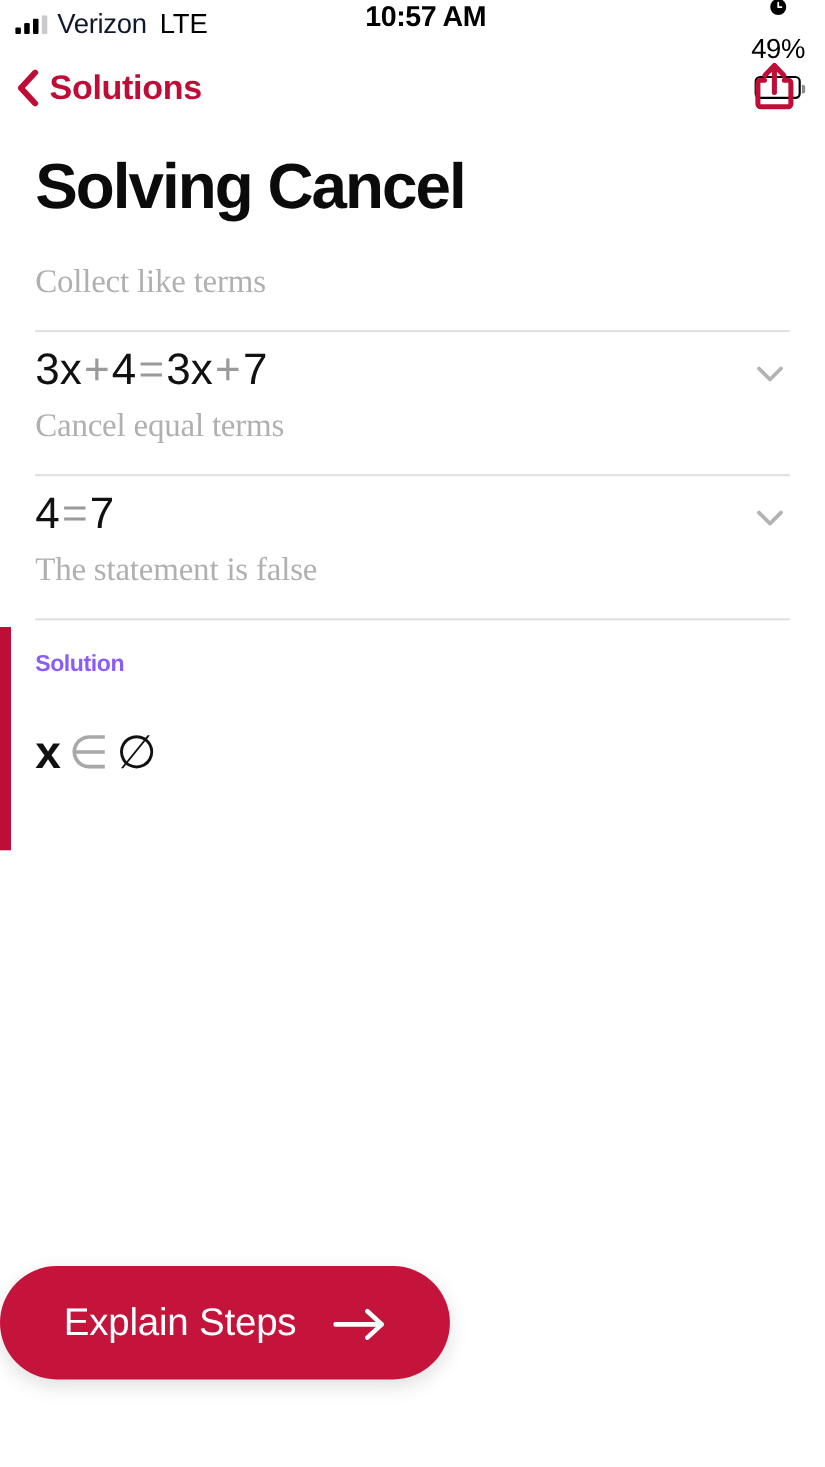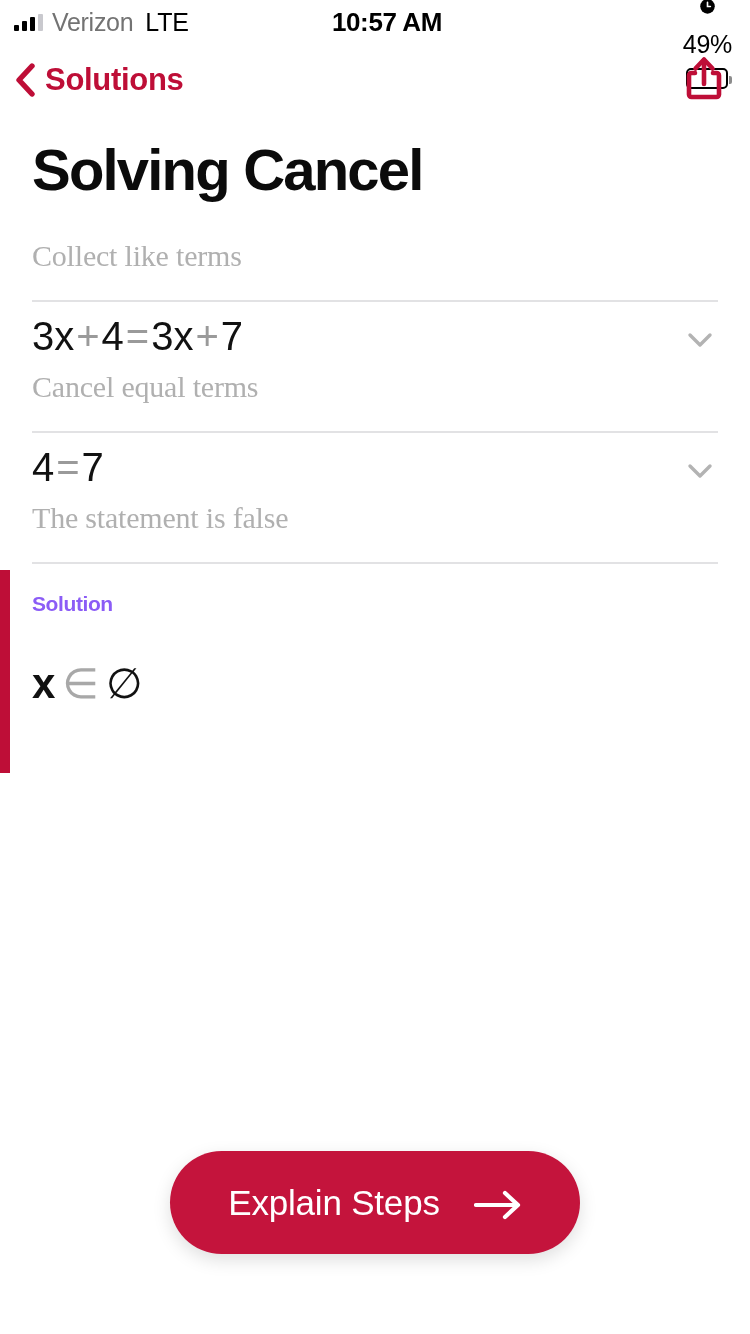--- a/index.html
+++ b/index.html
@@ -43,36 +43,35 @@
     border-radius:1px;
   }
   .signal-bars i:nth-child(1){ height:6px; }
   .signal-bars i:nth-child(2){ height:10px; }
   .signal-bars i:nth-child(3){ height:14px; }
   .signal-bars i:nth-child(4){ height:17px; background:#c9c9ce; }
 
   .carrier {
     font-size:25px;
     font-weight:500;
-    color:#737373;
+    color:#0f172a;
     letter-spacing:-0.3px;
   }
   .radio {
     font-size:25px;
     font-weight:500;
     color:#000;
     letter-spacing:-0.2px;
     margin-left:3px;
   }
   .sb-center {
     position:absolute;
     left:0; right:0;
     top:0; height:44px;
     display:flex;
-    align-items:center;
     justify-content:center;
     pointer-events:none;
     margin-left:24px;
   }
   .clock {
     font-size:26px;
     font-weight:700;
     color:#000;
     letter-spacing:-0.4px;
   }
@@ -225,21 +224,21 @@
   .sol-eq .var { font-weight:800; }
   .sol-eq .op { color:#a8a8a8; font-weight:400; padding:0 7px; }
   .sol-eq .setsym { font-weight:400; }
 
   
   .cta-zone {
     position:absolute;
     left:0; right:0;
     bottom:80px;
     display:flex;
-    justify-content:center;
+    justify-content:flex-start;
   }
   .cta {
     display:flex;
     align-items:center;
     gap:34px;
     background:#C4143C;
     color:#fff;
     border:none;
     border-radius:52px;
     padding:0 58px;

